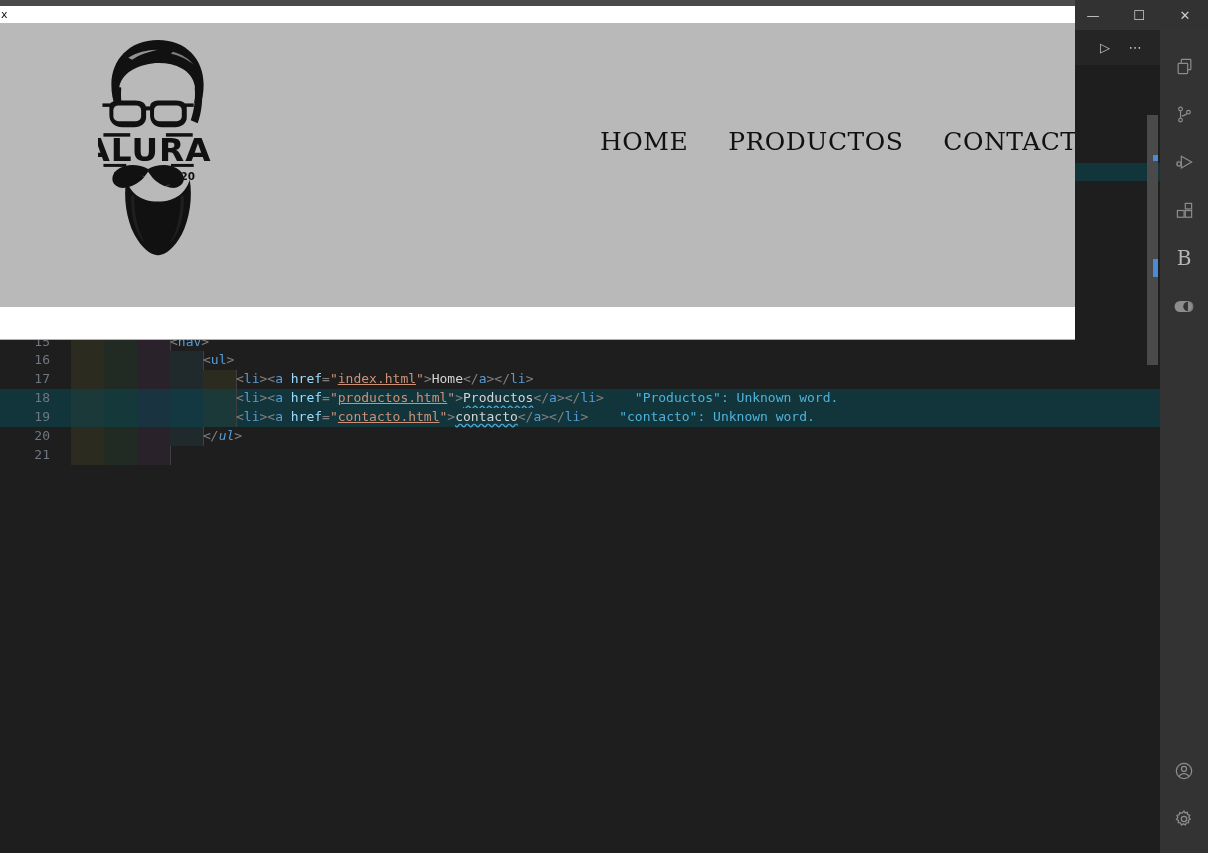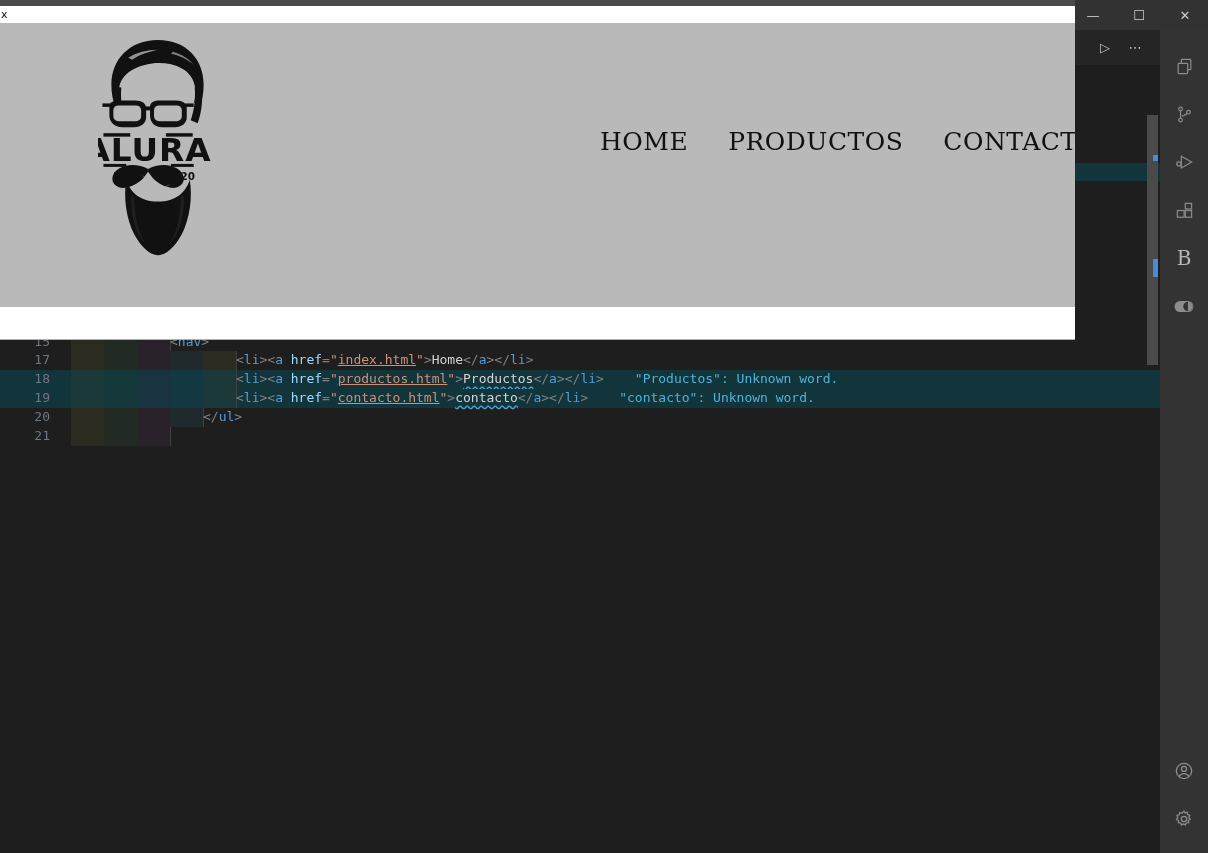--- a/index.html
+++ b/index.html
@@ -240,24 +240,25 @@
               <div class="line hl-spell cur"><div class="ind i1"></div><div class="ind i2"></div><div class="iguide" style="left: 137px;"></div><span class="ln">5</span><span class="txt" style="left: 137px;"><span class="t-punc">&lt;</span><span class="t-tag">title</span><span class="t-punc">&gt;</span><span class="t-txt squig">Productos</span><span class="t-txt"> - </span><span class="t-txt squig">Barberia</span><span class="t-txt"> </span><span class="t-txt squig">Alura</span><span class="t-punc">&lt;/</span><span class="t-tag">title</span><span class="t-punc">&gt;</span></span><span class="txt hint" style="left: 488.9px;">"Productos": Unknown word.</span></div>
               <div class="line"><div class="ind i1"></div><div class="ind i2"></div><div class="iguide" style="left: 137px;"></div><span class="ln">6</span><span class="txt" style="left: 137px;"><span class="t-punc">&lt;</span><span class="t-tag">link</span><span class="t-attr"> rel</span><span class="t-punc">=</span><span class="t-str">"stylesheet"</span><span class="t-attr"> href</span><span class="t-punc">=</span><span class="t-str">"</span><span class="t-link">reset.css</span><span class="t-str">"</span><span class="t-punc">&gt;</span></span></div>
               <div class="line"><div class="ind i1"></div><div class="ind i2"></div><div class="iguide" style="left: 137px;"></div><span class="ln">7</span><span class="txt" style="left: 137px;"><span class="t-punc">&lt;</span><span class="t-tag">link</span><span class="t-attr"> rel</span><span class="t-punc">=</span><span class="t-str">"stylesheet"</span><span class="t-attr"> href</span><span class="t-punc">=</span><span class="t-str">"</span><span class="t-link">productos.css</span><span class="t-str">"</span><span class="t-punc">&gt;</span></span></div>
               <div class="line"><div class="ind i1"></div><div class="iguide" style="left: 104px;"></div><span class="ln">8</span><span class="txt" style="left: 104px;"><span class="t-punc">&lt;/</span><span class="t-head">head</span><span class="t-punc">&gt;</span><span class="t-txt">x</span></span></div>
               <div class="line"><span class="ln">9</span><span class="txt" style="left: 71px;"></span></div>
               <div class="line"><div class="ind i1"></div><div class="iguide" style="left: 104px;"></div><span class="ln">10</span><span class="txt" style="left: 104px;"><span class="t-punc">&lt;</span><span class="t-tag">body</span><span class="t-punc">&gt;</span></span></div>
               <div class="line"><div class="ind i1"></div><div class="ind i2"></div><div class="iguide" style="left: 137px;"></div><span class="ln">11</span><span class="txt" style="left: 137px;"><span class="t-punc">&lt;</span><span class="t-tag">header</span><span class="t-punc">&gt;</span></span></div>
               <div class="line cur"><div class="ind i1"></div><div class="ind i2"></div><div class="ind i3"></div><div class="iguide" style="left: 170px;"></div><span class="ln">12</span><span class="txt" style="left: 170px;"><span class="t-punc">&lt;</span><span class="t-tag">div</span><span class="t-attr"> class</span><span class="t-punc">=</span><span class="t-str">"caja"</span><span class="t-punc">&gt;</span></span></div>
               <div class="line"><div class="ind i1"></div><div class="ind i2"></div><div class="ind i3"></div><div class="ind i4"></div><div class="iguide" style="left: 203px;"></div><span class="ln">13</span><span class="txt" style="left: 203px;"><span class="t-punc">&lt;</span><span class="t-tag">h1</span><span class="t-punc">&gt;&lt;</span><span class="t-tag">img</span><span class="t-attr"> src</span><span class="t-punc">=</span><span class="t-str">"</span><span class="t-link">imagenes/logo.png</span><span class="t-str">"</span><span class="t-punc">&gt;&lt;/</span><span class="t-tag">h1</span><span class="t-punc">&gt;</span></span></div>
               <div class="line"><div class="ind i1"></div><div class="ind i2"></div><div class="ind i3"></div><div class="iguide" style="left: 170px;"></div><span class="ln">15</span><span class="txt" style="left: 170px;"><span class="t-punc">&lt;</span><span class="t-tag">nav</span><span class="t-punc">&gt;</span></span></div>
+              <div class="line"><div class="ind i1"></div><div class="ind i2"></div><div class="ind i3"></div><div class="ind i4"></div><div class="iguide" style="left: 203px;"></div><span class="ln">16</span><span class="txt" style="left: 203px;"><span class="t-punc">&lt;</span><span class="t-tag">ul</span><span class="t-punc">&gt;</span></span></div>
               <div class="line"><div class="ind i1"></div><div class="ind i2"></div><div class="ind i3"></div><div class="ind i4"></div><div class="ind i5"></div><div class="iguide" style="left: 236px;"></div><span class="ln">17</span><span class="txt" style="left: 236px;"><span class="t-punc">&lt;</span><span class="t-tag">li</span><span class="t-punc">&gt;&lt;</span><span class="t-tag">a</span><span class="t-attr"> href</span><span class="t-punc">=</span><span class="t-str">"</span><span class="t-link">index.html</span><span class="t-str">"</span><span class="t-punc">&gt;</span><span class="t-txt">Home</span><span class="t-punc">&lt;/</span><span class="t-tag">a</span><span class="t-punc">&gt;&lt;/</span><span class="t-tag">li</span><span class="t-punc">&gt;</span></span></div>
               <div class="line hl-spell"><div class="ind i1"></div><div class="ind i2"></div><div class="ind i3"></div><div class="ind i4"></div><div class="ind i5"></div><div class="iguide" style="left: 236px;"></div><span class="ln">18</span><span class="txt" style="left: 236px;"><span class="t-punc">&lt;</span><span class="t-tag">li</span><span class="t-punc">&gt;&lt;</span><span class="t-tag">a</span><span class="t-attr"> href</span><span class="t-punc">=</span><span class="t-str">"</span><span class="t-link">productos.html</span><span class="t-str">"</span><span class="t-punc">&gt;</span><span class="t-txt squig">Productos</span><span class="t-punc">&lt;/</span><span class="t-tag">a</span><span class="t-punc">&gt;&lt;/</span><span class="t-tag">li</span><span class="t-punc">&gt;</span></span><span class="txt hint" style="left: 634.82px;">"Productos": Unknown word.</span></div>
               <div class="line hl-spell"><div class="ind i1"></div><div class="ind i2"></div><div class="ind i3"></div><div class="ind i4"></div><div class="ind i5"></div><div class="iguide" style="left: 236px;"></div><span class="ln">19</span><span class="txt" style="left: 236px;"><span class="t-punc">&lt;</span><span class="t-tag">li</span><span class="t-punc">&gt;&lt;</span><span class="t-tag">a</span><span class="t-attr"> href</span><span class="t-punc">=</span><span class="t-str">"</span><span class="t-link">contacto.html</span><span class="t-str">"</span><span class="t-punc">&gt;</span><span class="t-txt squig">contacto</span><span class="t-punc">&lt;/</span><span class="t-tag">a</span><span class="t-punc">&gt;&lt;/</span><span class="t-tag">li</span><span class="t-punc">&gt;</span></span><span class="txt hint" style="left: 619.18px;">"contacto": Unknown word.</span></div>
-              <div class="line"><div class="ind i1"></div><div class="ind i2"></div><div class="ind i3"></div><div class="ind i4"></div><div class="iguide" style="left: 203px;"></div><span class="ln">20</span><span class="txt" style="left: 203px;"><span class="t-punc">&lt;/</span><span class="t-tag">ul</span><span class="t-punc">&gt;</span></span></div>
+              <div class="line"><div class="ind i1"></div><div class="ind i2"></div><div class="ind i3"></div><div class="ind i4"></div><div class="iguide" style="left: 203px;"></div><span class="ln">20</span><span class="txt" style="left: 203px; font-style: italic;"><span class="t-punc">&lt;/</span><span class="t-tag">ul</span><span class="t-punc">&gt;</span></span></div>
               <div class="line"><div class="ind i1"></div><div class="ind i2"></div><div class="ind i3"></div><div class="iguide" style="left: 170px;"></div><span class="ln">21</span><span class="txt" style="left: 170px;"></span></div>
             </div>
           <div class="editor-scroll">
             <div class="scroll-slider" style="top:28px;height:250px;"></div>
             <div class="scroll-mark" style="top:68px;"></div>
             <div class="scroll-mark" style="top:172px;height:18px;"></div>
           </div>
         </div>
       </div>
 

